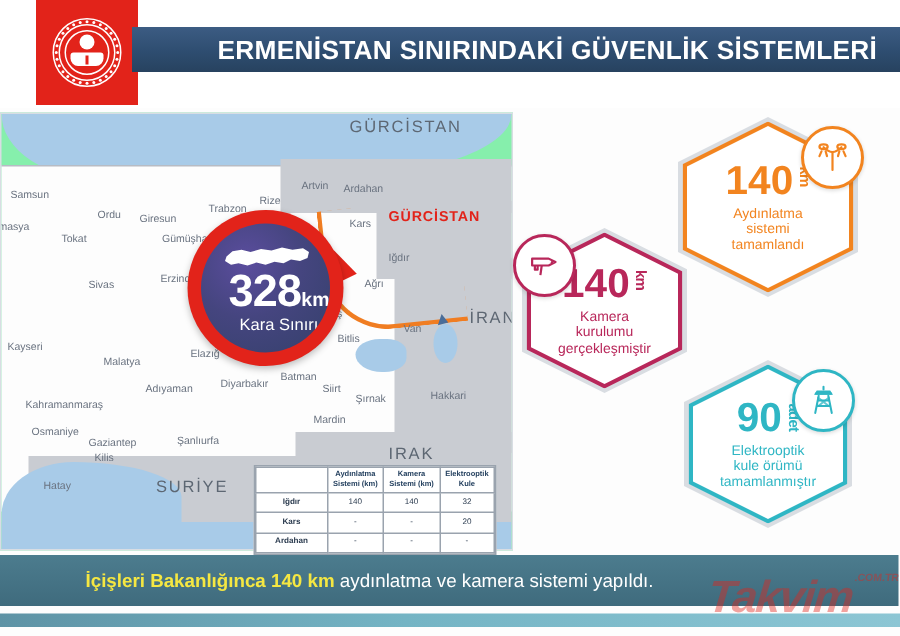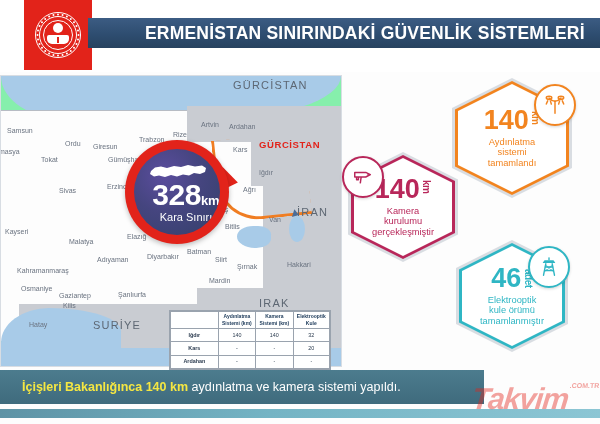--- a/index.html
+++ b/index.html
@@ -155,23 +155,23 @@
   .hex-unit{font-size:10px;font-weight:bold;writing-mode:vertical-rl;margin-left:2px;margin-top:3px;letter-spacing:-0.5px;}
   .hex-sub{font-size:9.3px;line-height:1.12;margin-top:3px;font-weight:normal;}
   .icon-bubble{
     position:absolute;width:38px;height:38px;border-radius:50%;background:#ffffff;
     display:flex;align-items:center;justify-content:center;
     box-shadow:0 1px 3px rgba(0,0,0,.16);
   }
 
   
   .footer{
-    position:absolute;left:0;bottom:20px;width:484px;height:34px;
+    position:absolute;left:0;bottom:20px;width:564px;height:34px;
     background:linear-gradient(180deg,#4c7c8e 0%,#3f6b7d 100%);
-    display:flex;align-items:center;
+    display:flex;align-items:center;padding-left:35px;
   }
   .footer .ftxt{padding-left:22px;font-size:12.5px;color:#ffffff;white-space:nowrap;}
   .footer .ftxt b{color:#f5e742;font-weight:bold;}
   .footer-strip{position:absolute;left:0;bottom:6px;width:600px;height:9px;
     background:linear-gradient(90deg,#5e93a5 0%,#74b4c4 45%,#8cc6d4 100%);}
   .watermark{
     position:absolute;right:2px;bottom:8px;font-size:30px;font-weight:bold;
     color:rgba(226,35,26,.42);letter-spacing:-1px;font-style:italic;
     transform:skewX(-6deg);
   }
@@ -272,23 +272,23 @@
         <span class="city" style="left: 96px; top: 180px;">Adıyaman</span>
         <span class="city" style="left: 16px; top: 191px;">Kahramanmaraş</span>
         <span class="city" style="left: 208px; top: 201px;">Mardin</span>
         <span class="city" style="left: 20px; top: 209px;">Osmaniye</span>
         <span class="city" style="left: 58px; top: 216px;">Gaziantep</span>
         <span class="city" style="left: 62px; top: 226px;">Kilis</span>
         <span class="city" style="left: 117px; top: 215px;">Şanlıurfa</span>
         <span class="city" style="left: 28px; top: 245px;">Hatay</span>
         <span class="country" style="left: 232px; top: 3px;">GÜRCİSTAN</span>
         <span class="country arm" style="left: 258px; top: 63px;">GÜRCİSTAN</span>
-        <span class="country" style="left: 296px; top: 130px;">İRAN</span>
+        <span class="country" style="left: 312px; top: 130px;">İRAN</span>
         <span class="country" style="left: 258px; top: 221px;">IRAK</span>
-        <span class="country" style="left: 92px; top: 243px;">SURİYE</span>
+        <span class="country" style="left: 103px; top: 243px;">SURİYE</span>
       </div>
   </div>
 
   <div class="badge-328">
     <div class="ptr"></div>
     <div class="ring"></div>
     <div class="core">
       <svg class="tr-silhouette" viewBox="0 0 120 44">
         <path fill="#ffffff" d="M6,20 L14,13 L26,11 L38,14 L52,10 L66,12 L80,8 L94,11 L108,9 L116,14
           L114,22 L104,26 L92,24 L82,29 L70,27 L58,31 L46,28 L34,32 L22,29 L12,31 L4,26 Z"></path>
@@ -376,21 +376,21 @@
             <path d="M10 12l-1 7"></path>
             <circle cx="17.5" cy="9.6" r="0.9" fill="#b8275a" stroke="none"></circle>
           </g>
         </svg>
       </div>
       <div class="hex hex-outer" style="left: 456px; top: 240px; width: 112px; height: 112px;">
         <div class="hex-inner" style="background: rgb(47, 182, 196);"></div>
         <div class="hex-core"></div>
         <div class="hex-txt">
           <div class="hex-num" style="color: rgb(47, 182, 196);">
-            <span>46</span>
+            <span>90</span>
             <span class="hex-unit" style="color: rgb(47, 182, 196);">adet</span>
           </div>
           <div class="hex-sub" style="color: rgb(47, 182, 196);">Elektrooptik<br>kule örümü<br>tamamlanmıştır</div>
         </div>
       </div>
       <div class="icon-bubble" style="left: 528px; top: 246px; border: 2.4px solid rgb(47, 182, 196);">
         <svg width="22" height="22" viewBox="0 0 24 24">
           <g fill="none" stroke="#2fb6c4" stroke-width="1.5" stroke-linecap="round">
             <path d="M12 2v2"></path>
             <path d="M6.5 7h11"></path>

